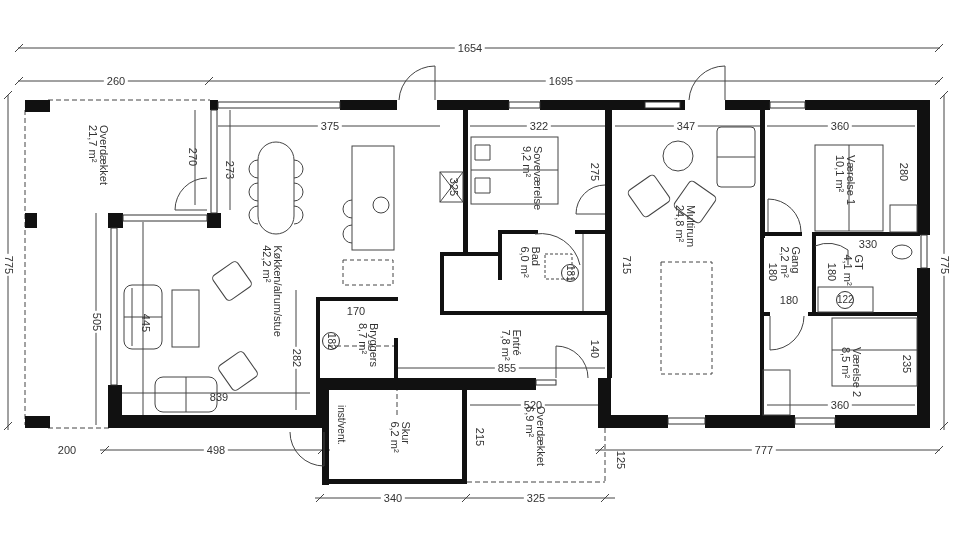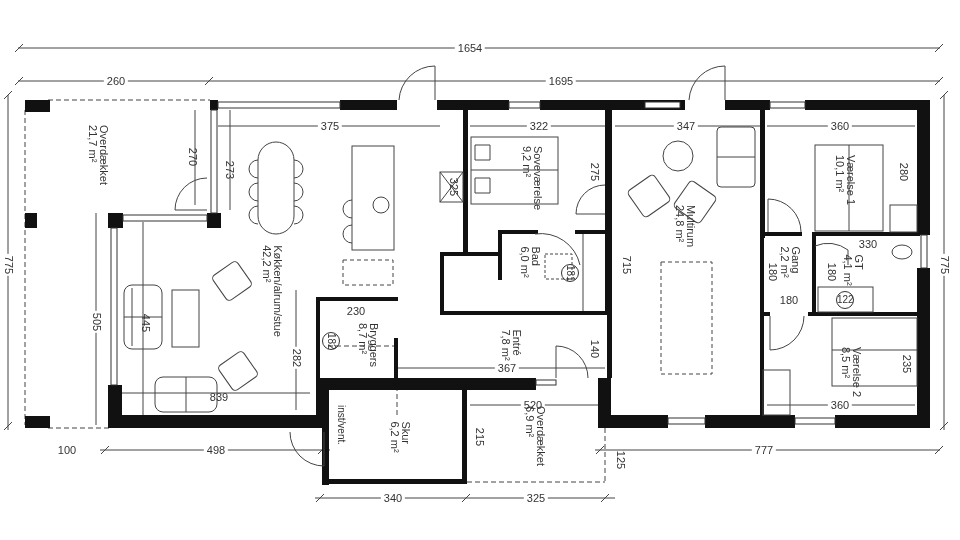--- a/index.html
+++ b/index.html
@@ -225,39 +225,39 @@
 
     <rect x="763" y="370" width="27" height="45"></rect>
   </g>
 </svg>
 
 <div class="lbl dim" style="left:470px;top:48px">1654</div>
 <div class="lbl dim" style="left:116px;top:81px">260</div>
 <div class="lbl dim" style="left:561px;top:81px">1695</div>
 <div class="lbl dim-v" style="left:8px;top:265px">775</div>
 <div class="lbl dim-v" style="left:944px;top:265px">775</div>
-<div class="lbl dim" style="left:67px;top:450px">100</div>
+<div class="lbl dim" style="left:67px;top:450px">200</div>
 <div class="lbl dim" style="left:216px;top:450px">498</div>
 <div class="lbl dim" style="left:393px;top:498px">340</div>
 <div class="lbl dim" style="left:536px;top:498px">325</div>
 <div class="lbl dim" style="left:764px;top:450px">777</div>
 <div class="lbl dim-in-v" style="left:620px;top:460px">125</div>
 
 <div class="lbl dim-in-v" style="left:192px;top:157px">270</div>
 <div class="lbl dim-in-v" style="left:229px;top:170px">273</div>
 <div class="lbl dim" style="left:330px;top:126px">375</div>
 <div class="lbl dim-v" style="left:96px;top:322px">505</div>
 <div class="lbl dim-in-v" style="left:145px;top:323px">445</div>
 <div class="lbl dim-in" style="left:219px;top:397px">839</div>
 <div class="lbl dim-v" style="left:296px;top:358px">282</div>
 <div class="lbl dim" style="left:539px;top:126px">322</div>
 <div class="lbl dim-in-v" style="left:594px;top:172px">275</div>
 <div class="lbl dim-in-v" style="left:453px;top:187px">325</div>
-<div class="lbl dim-in" style="left:356px;top:311px">230</div>
-<div class="lbl dim" style="left:507px;top:368px">367</div>
+<div class="lbl dim-in" style="left:356px;top:311px">170</div>
+<div class="lbl dim" style="left:507px;top:368px">855</div>
 <div class="lbl dim-in-v" style="left:594px;top:349px">140</div>
 <div class="lbl dim" style="left:686px;top:126px">347</div>
 <div class="lbl dim-in-v" style="left:626px;top:265px">715</div>
 <div class="lbl dim" style="left:840px;top:126px">360</div>
 <div class="lbl dim-in-v" style="left:903px;top:172px">280</div>
 <div class="lbl dim-in" style="left:868px;top:244px">330</div>
 <div class="lbl dim-in-v" style="left:772px;top:272px">180</div>
 <div class="lbl dim-in-v" style="left:831px;top:272px">180</div>
 <div class="lbl dim-in" style="left:789px;top:300px">180</div>
 <div class="lbl dim-in-v" style="left:906px;top:364px">235</div>

